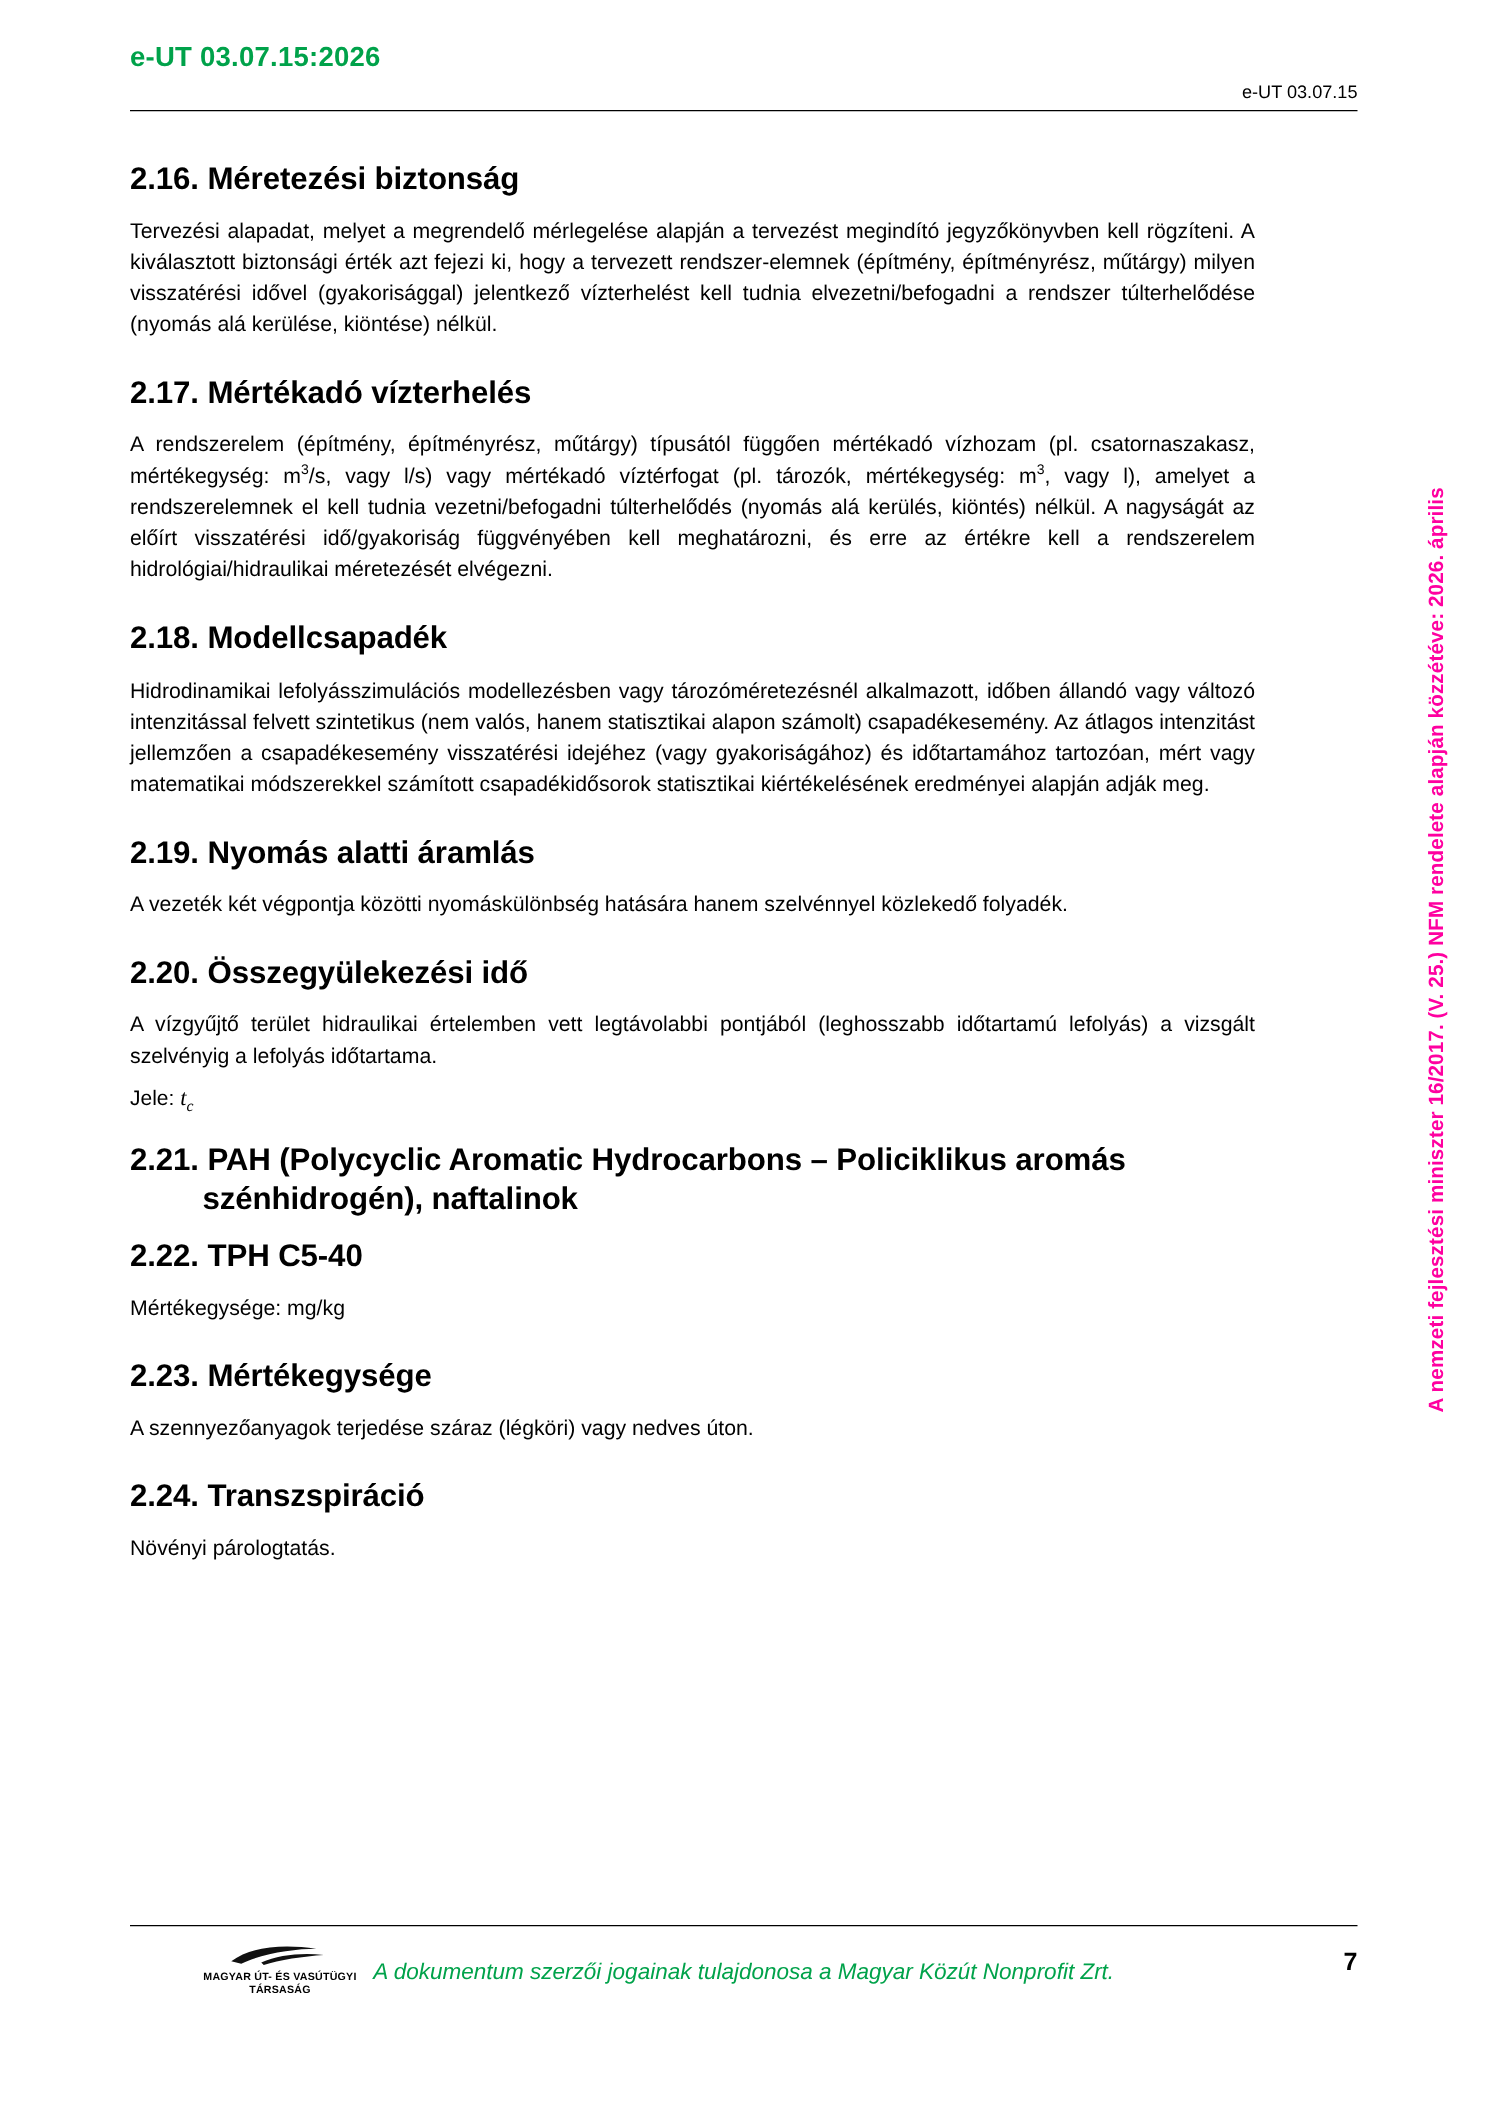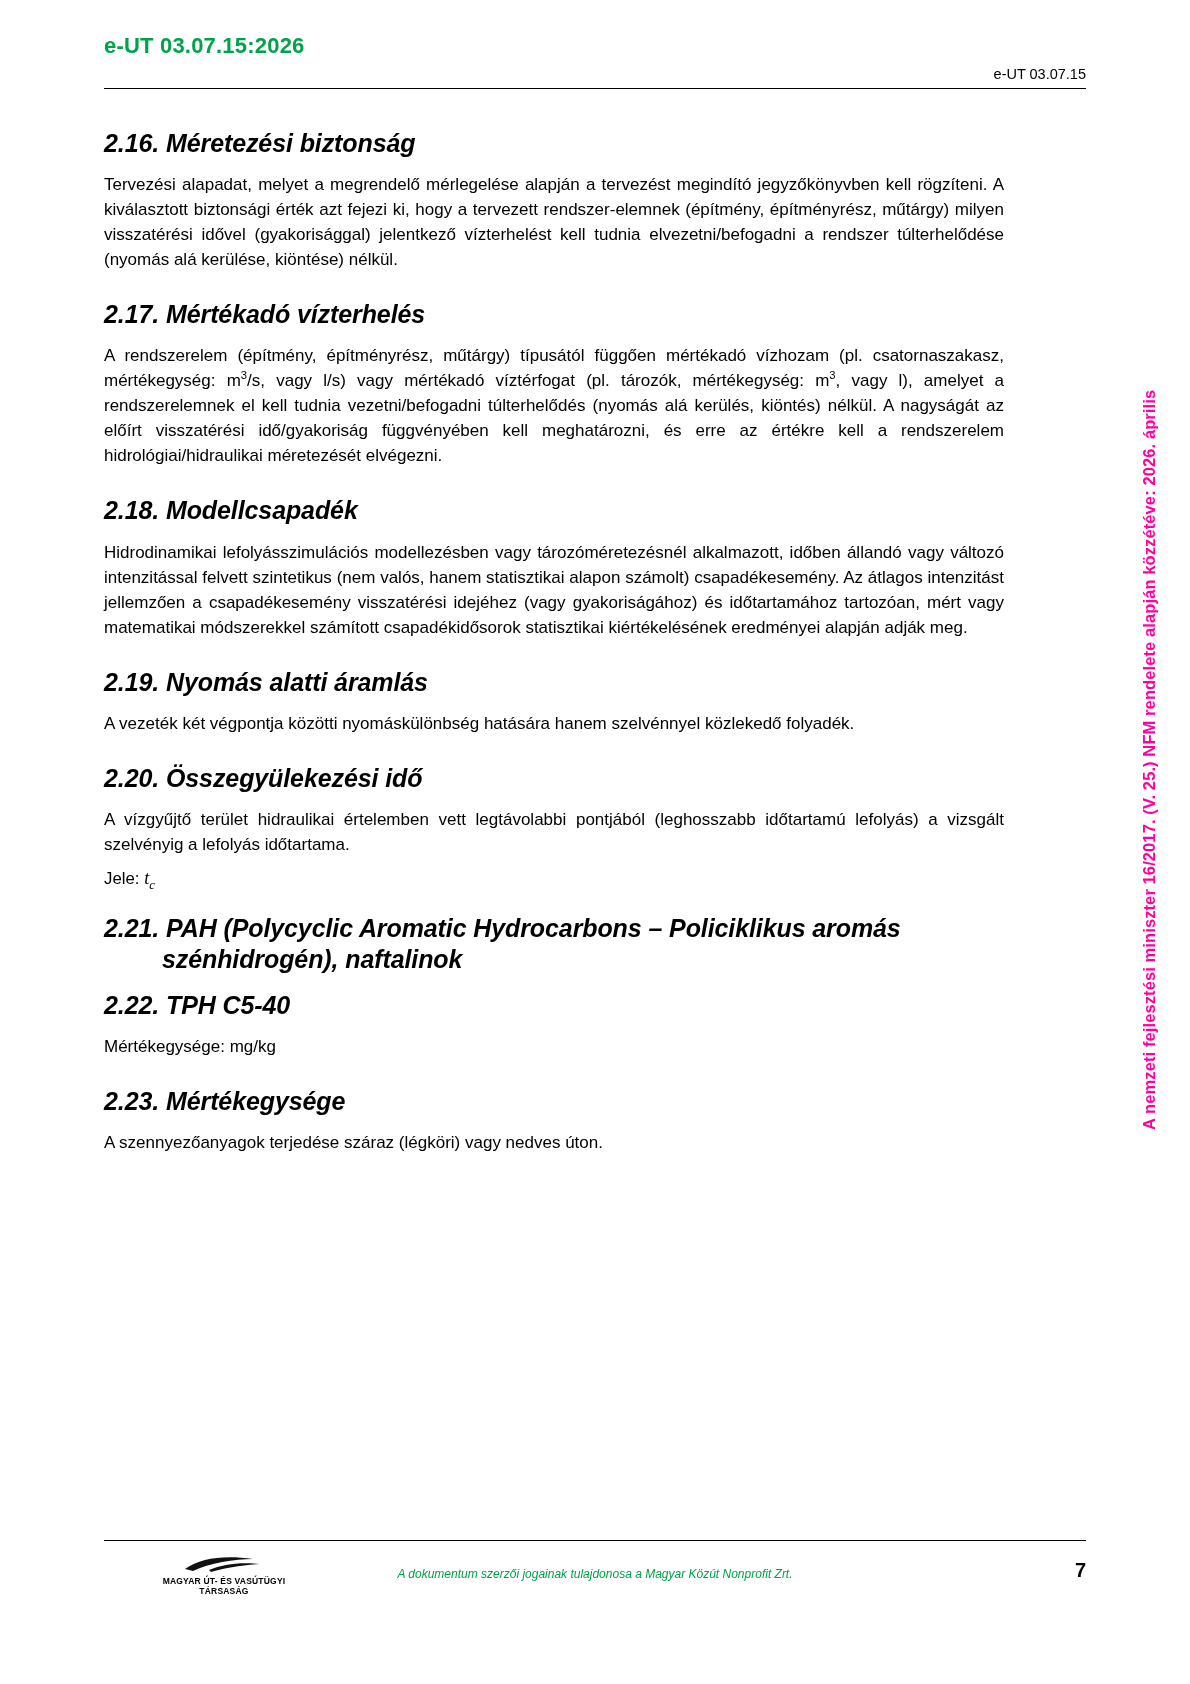--- a/index.html
+++ b/index.html
@@ -69,21 +69,20 @@
     left: 104px;
     top: 128px;
     width: 900px;
   }
   h2.sec {
     font-size: 25px;
     font-weight: bold;
     margin: 0 0 14px 0;
     line-height: 1.25;
     letter-spacing: -0.1px;
-    font-style: italic;
   }
   h2.sec .hang {
     display: block;
     padding-left: 58px;
   }
   p.body {
     font-size: 17px;
     line-height: 1.47;
     margin: 0 0 26px 0;
     text-align: justify;
@@ -148,21 +147,21 @@
     font-weight: bold;
     letter-spacing: 0.2px;
     margin-top: 1px;
   }
   .footer-note {
     position: absolute;
     left: 0;
     right: 0;
     top: 26px;
     text-align: center;
-    font-size: 12px;
+    font-size: 18px;
     font-style: italic;
     color: #00a24a;
   }
   .page-num {
     position: absolute;
     right: 0;
     top: 18px;
     font-size: 20px;
     font-weight: bold;
   }
@@ -243,20 +242,27 @@
     </div>
 
     <div class="sec-block">
       <h2 class="sec">
         <span>2.23.</span>
         <span>Mértékegysége</span>
       </h2>
       <p class="body">A szennyezőanyagok terjedése száraz (légköri) vagy nedves úton.</p>
     </div>
 
+    <div class="sec-block">
+      <h2 class="sec">
+        <span>2.24.</span>
+        <span>Transzspiráció</span>
+      </h2>
+      <p class="body">Növényi párologtatás.</p>
+    </div>
 
   </div>
 
   <div class="footer">
     <div class="footer-rule"></div>
     <div class="footer-inner">
       <div class="logo">
         <div class="logo-mark">
           <svg width="90" height="22" viewBox="0 0 90 22" aria-hidden="true">
             <path d="M6 16 C 22 4, 48 2, 74 6 C 56 6, 30 10, 14 18 Z" fill="#111"></path>

